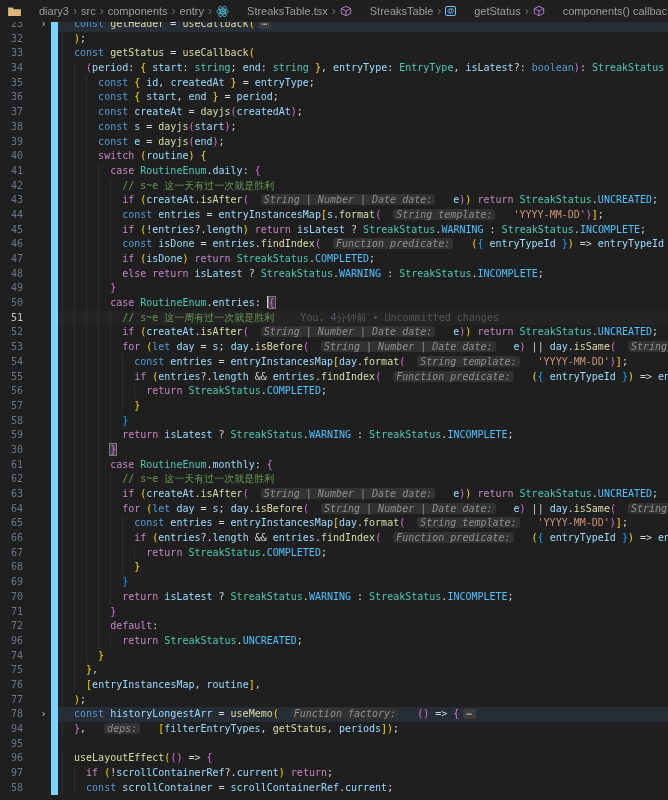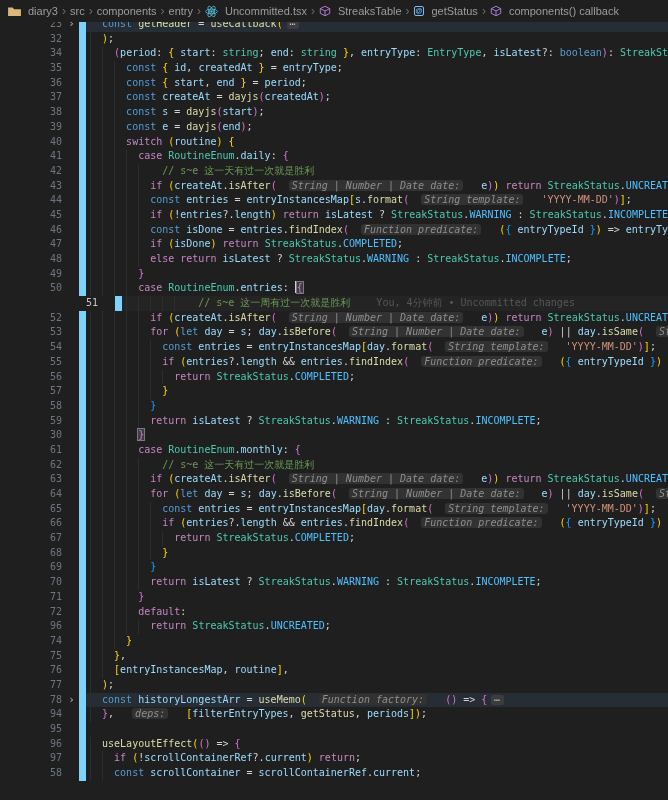--- a/index.html
+++ b/index.html
@@ -9,51 +9,51 @@
     font-family:"DejaVu Sans Mono",monospace;
   }
   
   #breadcrumb{
     height:22px;display:flex;align-items:center;
     padding-left:8px;gap:2px;
     font-family:"Liberation Sans",sans-serif;
     font-size:11px;color:#9d9d9d;white-space:nowrap;
     background:var(--bg,#1f1f1f);
   }
-  .bc-item{display:flex;align-items:center;gap:7px;cursor:pointer;}
+  .bc-item{display:flex;align-items:center;gap:18px;cursor:pointer;}
   .bc-sep{color:#6c6c6c;font-size:12px;padding:0 2px;line-height:10px;}
   .bc-icon{display:flex;align-items:center;}
   .mk{display:inline-block;border:1px solid #75beff;color:#75beff;
       font-size:7px;line-height:8px;padding:0 1px;border-radius:2px;font-weight:bold;}
   
   #editor{position:relative;height:778px;overflow:hidden;}
   #code-rows{margin-top:-5px;}
   .row{display:flex;height:14.7px;line-height:14.7px;font-size:10px;white-space:pre;}
-  .ln{width:34px;flex-shrink:0;text-align:right;color:#6e7681;padding-right:2px;user-select:none;padding-left:28px;}
+  .ln{width:34px;flex-shrink:0;text-align:center;color:#6e7681;padding-right:2px;user-select:none;}
   .foldcol{width:15px;flex-shrink:0;text-align:center;color:#b8b8b8;font-size:11px;cursor:pointer;}
   .codewrap{flex:1;overflow:hidden;position:relative;border-left:7px solid #7dd3fc;padding-left:4px;}
   .indent{display:inline-block;height:14.7px;vertical-align:top;
     background:repeating-linear-gradient(90deg,#2d2d2d 0 1px,transparent 1px 12.05px);}
   .tok{color:#d4d4d4;}
   .kw{color:var(--kw);} .ctrl{color:var(--ctrl);} .fn{color:var(--fn);}
   .v{color:var(--v);} .ty{color:var(--ty);} .en2{color:var(--en2);}
-  .st{color:var(--st);} .cm{color:var(--cm);margin-left:12px;} .pu{color:var(--pu);}
+  .st{color:var(--st);} .cm{color:var(--cm);} .pu{color:var(--pu);}
   .br1{color:var(--br1);} .br2{color:var(--br2);} .br3{color:var(--br3);}
   .hint{
     color:var(--hint);background:#323232;font-style:italic;
     border-radius:3px;padding:0 3px;margin:0 12px;font-size:10px;
   }
   .dots{color:#c0c0c0;background:#3c3c3c;border-radius:2px;padding:0 3px;
         margin-left:4px;font-size:9px;letter-spacing:1px;}
   .cursor{display:inline-block;width:1.6px;height:12px;background:#cfcfcf;
           vertical-align:-2px;margin-right:0.5px;}
   .boxed{outline:1px solid #7a7a7a;background:#3a3d41;}
   .blame{color:#56565c;margin-left:26px;}
   .hl-fold .codewrap{background:rgba(84,134,186,0.14);}
-  .hl-cur .ln{color:#c6c6c6;margin-left:36px;}
+  .hl-cur .ln{color:#c6c6c6;}
   .hl-cur .codewrap{background:rgba(255,255,255,0.025);}
 </style>
 </head>
 <body>
 
 <div id="breadcrumb">
     <span class="bc-item">
       <span class="bc-icon">
         <svg width="13" height="11" viewBox="0 0 14 12">
           <path d="M0 1.5h5l1.5 2H14V11H0z" fill="#dcb67a"></path>
@@ -78,21 +78,21 @@
       <span class="bc-icon">
         <svg width="13" height="13" viewBox="0 0 14 14">
           <g stroke="#53c1de" fill="none" stroke-width="0.9">
             <ellipse cx="7" cy="7" rx="6.3" ry="2.5"></ellipse>
             <ellipse cx="7" cy="7" rx="6.3" ry="2.5" transform="rotate(60 7 7)"></ellipse>
             <ellipse cx="7" cy="7" rx="6.3" ry="2.5" transform="rotate(120 7 7)"></ellipse>
           </g>
           <circle cx="7" cy="7" r="1.3" fill="#53c1de"></circle>
         </svg>
       </span>
-      <span>Uncommitted.tsx</span>
+      <span>StreaksTable.tsx</span>
     </span>
     <span class="bc-sep">›</span>
     <span class="bc-item">
       <span class="bc-icon">
         <svg width="12" height="12" viewBox="0 0 14 14">
           <g stroke="#b180d7" fill="none" stroke-width="1.1">
             <path d="M7 1.5 12.5 4.2v5.6L7 12.5 1.5 9.8V4.2z"></path>
             <path d="M1.5 4.2 7 7l5.5-2.8M7 7v5.5"></path>
           </g>
         </svg>
@@ -116,20 +116,21 @@
           </g>
         </svg>
       </span>
       <span>components() callback</span>
     </span>
   </div>
 <div id="editor">
   <div id="code-rows">
       <div class="row hl-fold"><div class="ln">23</div><div class="foldcol">›</div><div class="codewrap"><span class="indent" style="width: 2ch;"></span><span class="tok kw">const </span><span class="tok fn">getHeader</span><span class="tok pu"> = </span><span class="tok fn">useCallback</span><span class="tok br1">(</span><span class="dots">⋯</span></div></div>
       <div class="row"><div class="ln">32</div><div class="foldcol"></div><div class="codewrap"><span class="indent" style="width: 2ch;"></span><span class="tok br1">)</span><span class="tok pu">;</span></div></div>
+      <div class="row"><div class="ln">33</div><div class="foldcol"></div><div class="codewrap"><span class="indent" style="width: 2ch;"></span><span class="tok kw">const </span><span class="tok fn">getStatus</span><span class="tok pu"> = </span><span class="tok fn">useCallback</span><span class="tok br1">(</span></div></div>
       <div class="row"><div class="ln">34</div><div class="foldcol"></div><div class="codewrap"><span class="indent" style="width: 4ch;"></span><span class="tok br2">(</span><span class="tok v">period</span><span class="tok pu">: </span><span class="tok br1">{ </span><span class="tok v">start</span><span class="tok pu">: </span><span class="tok ty">string</span><span class="tok pu">; </span><span class="tok v">end</span><span class="tok pu">: </span><span class="tok ty">string</span><span class="tok br1"> }</span><span class="tok pu">, </span><span class="tok v">entryType</span><span class="tok pu">: </span><span class="tok ty">EntryType</span><span class="tok pu">, </span><span class="tok v">isLatest</span><span class="tok pu">?: </span><span class="tok kw">boolean</span><span class="tok br2">)</span><span class="tok pu">: </span><span class="tok ty">StreakStatus</span><span class="tok pu"> =&gt;</span></div></div>
       <div class="row"><div class="ln">35</div><div class="foldcol"></div><div class="codewrap"><span class="indent" style="width: 6ch;"></span><span class="tok kw">const </span><span class="tok br1">{ </span><span class="tok v">id</span><span class="tok pu">, </span><span class="tok v">createdAt</span><span class="tok br1"> }</span><span class="tok pu"> = </span><span class="tok v">entryType</span><span class="tok pu">;</span></div></div>
       <div class="row"><div class="ln">36</div><div class="foldcol"></div><div class="codewrap"><span class="indent" style="width: 6ch;"></span><span class="tok kw">const </span><span class="tok br1">{ </span><span class="tok v">start</span><span class="tok pu">, </span><span class="tok v">end</span><span class="tok br1"> }</span><span class="tok pu"> = </span><span class="tok v">period</span><span class="tok pu">;</span></div></div>
       <div class="row"><div class="ln">37</div><div class="foldcol"></div><div class="codewrap"><span class="indent" style="width: 6ch;"></span><span class="tok kw">const </span><span class="tok v">createAt</span><span class="tok pu"> = </span><span class="tok fn">dayjs</span><span class="tok br2">(</span><span class="tok v">createdAt</span><span class="tok br2">)</span><span class="tok pu">;</span></div></div>
       <div class="row"><div class="ln">38</div><div class="foldcol"></div><div class="codewrap"><span class="indent" style="width: 6ch;"></span><span class="tok kw">const </span><span class="tok v">s</span><span class="tok pu"> = </span><span class="tok fn">dayjs</span><span class="tok br2">(</span><span class="tok v">start</span><span class="tok br2">)</span><span class="tok pu">;</span></div></div>
       <div class="row"><div class="ln">39</div><div class="foldcol"></div><div class="codewrap"><span class="indent" style="width: 6ch;"></span><span class="tok kw">const </span><span class="tok v">e</span><span class="tok pu"> = </span><span class="tok fn">dayjs</span><span class="tok br2">(</span><span class="tok v">end</span><span class="tok br2">)</span><span class="tok pu">;</span></div></div>
       <div class="row"><div class="ln">40</div><div class="foldcol"></div><div class="codewrap"><span class="indent" style="width: 6ch;"></span><span class="tok ctrl">switch </span><span class="tok br1">(</span><span class="tok v">routine</span><span class="tok br1">)</span><span class="tok pu"> </span><span class="tok br1">{</span></div></div>
       <div class="row"><div class="ln">41</div><div class="foldcol"></div><div class="codewrap"><span class="indent" style="width: 8ch;"></span><span class="tok ctrl">case </span><span class="tok ty">RoutineEnum</span><span class="tok pu">.</span><span class="tok v">daily</span><span class="tok pu">: </span><span class="tok br2">{</span></div></div>
       <div class="row"><div class="ln">42</div><div class="foldcol"></div><div class="codewrap"><span class="indent" style="width: 10ch;"></span><span class="tok cm">// s~e 这一天有过一次就是胜利</span></div></div>
       <div class="row"><div class="ln">43</div><div class="foldcol"></div><div class="codewrap"><span class="indent" style="width: 10ch;"></span><span class="tok ctrl">if </span><span class="tok br1">(</span><span class="tok v">createAt</span><span class="tok pu">.</span><span class="tok fn">isAfter</span><span class="tok br2">(</span><span class="hint">String | Number | Date date:</span><span class="tok pu"> </span><span class="tok v">e</span><span class="tok br2">)</span><span class="tok br1">)</span><span class="tok pu"> </span><span class="tok ctrl">return </span><span class="tok ty">StreakStatus</span><span class="tok pu">.</span><span class="tok en2">UNCREATED</span><span class="tok pu">;</span></div></div>

